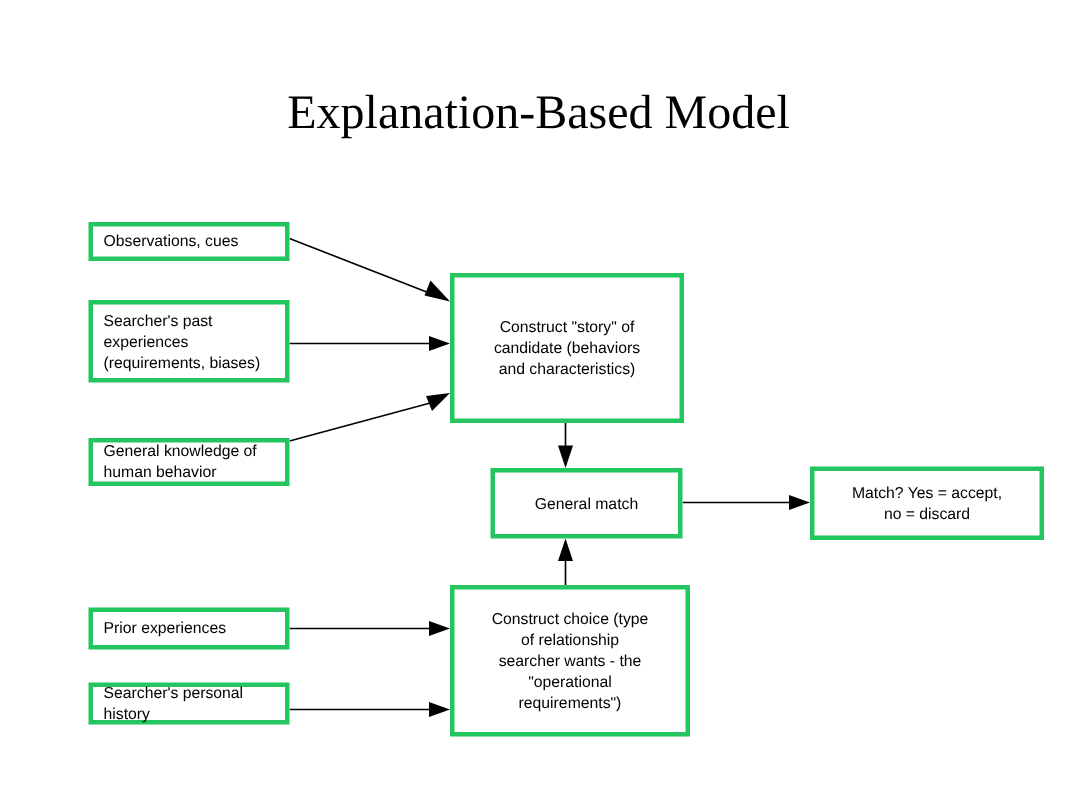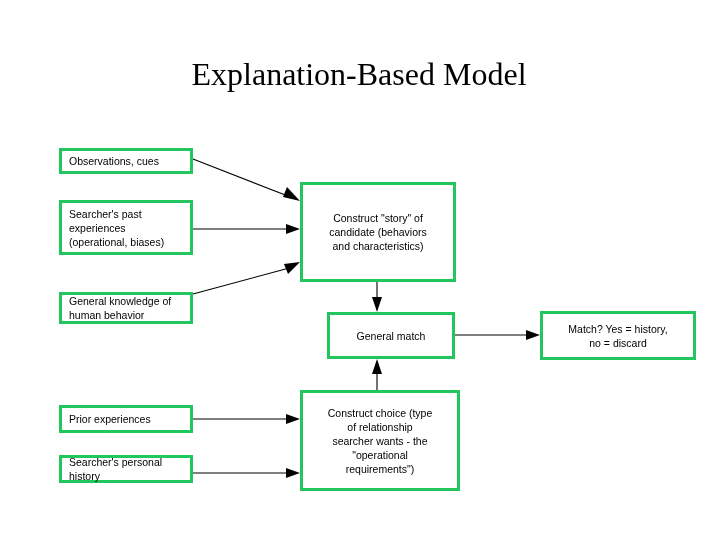--- a/index.html
+++ b/index.html
@@ -129,21 +129,21 @@
     </g>
   </svg>
 
   <div class="node left-node" style="left:59px; top:148px; width:134px; height:26px;">
     <span class="txt">Observations, cues</span>
   </div>
 
   <div class="node left-node" style="left:59px; top:200px; width:134px; height:55px;">
     <span class="txt">Searcher's past
 experiences
-(operational, biases)</span>
+(requirements, biases)</span>
   </div>
 
   <div class="node left-node" style="left:59px; top:292px; width:134px; height:32px;">
     <span class="txt">General knowledge of
 human behavior</span>
   </div>
 
   <div class="node left-node" style="left:59px; top:405px; width:134px; height:28px;">
     <span class="txt">Prior experiences</span>
   </div>
@@ -165,17 +165,17 @@
 
   <div class="node center-node" style="left:300px; top:390px; width:160px; height:101px;">
     <span class="txt">Construct choice (type
 of relationship
 searcher wants - the
 "operational
 requirements")</span>
   </div>
 
   <div class="node center-node" style="left:540px; top:311px; width:156px; height:49px;">
-    <span class="txt">Match?  Yes  = history,
+    <span class="txt">Match?  Yes  = accept,
 no = discard</span>
   </div>
 
 </div>
 
 </body></html>

